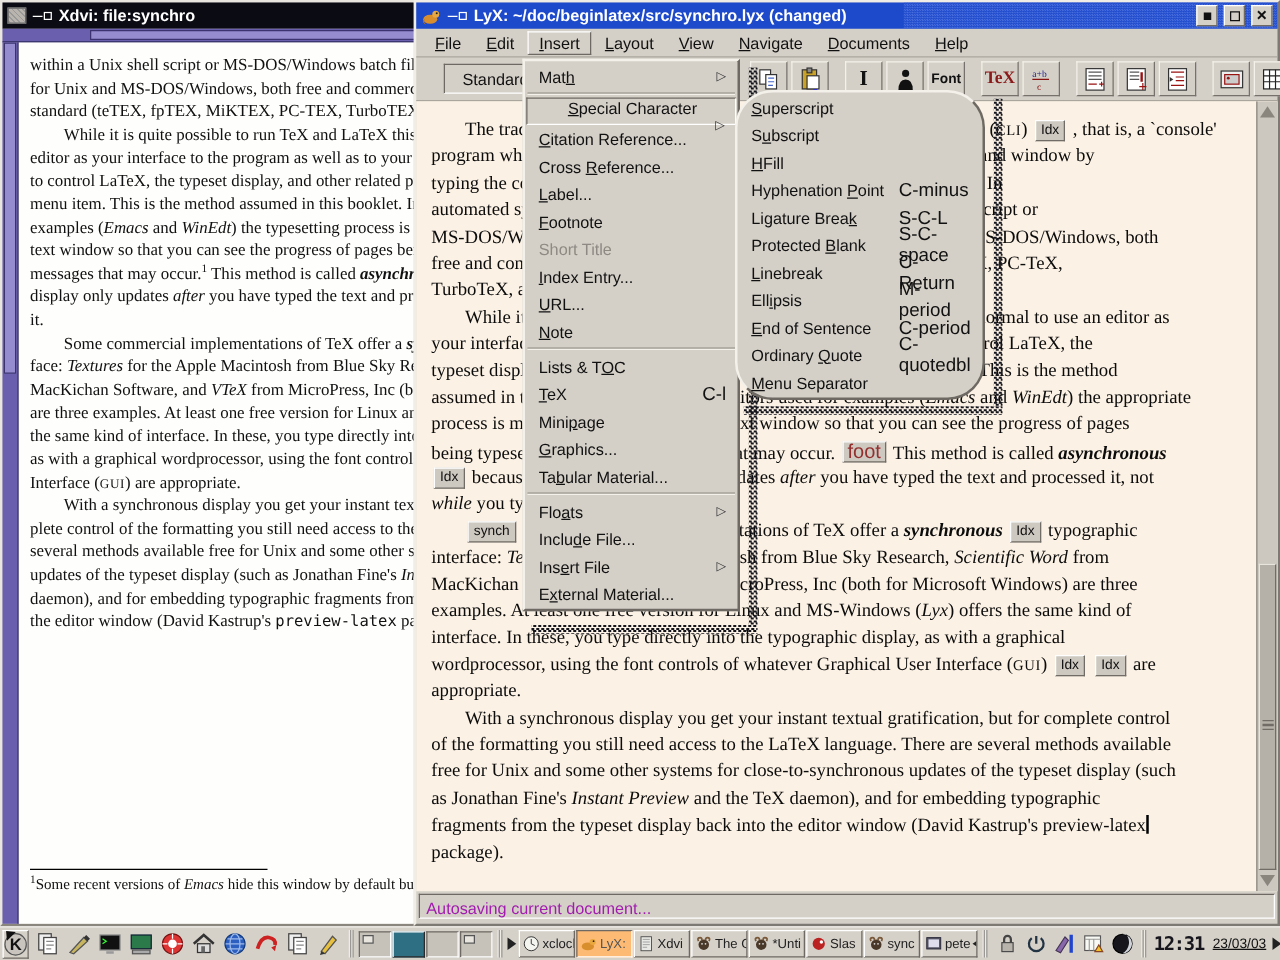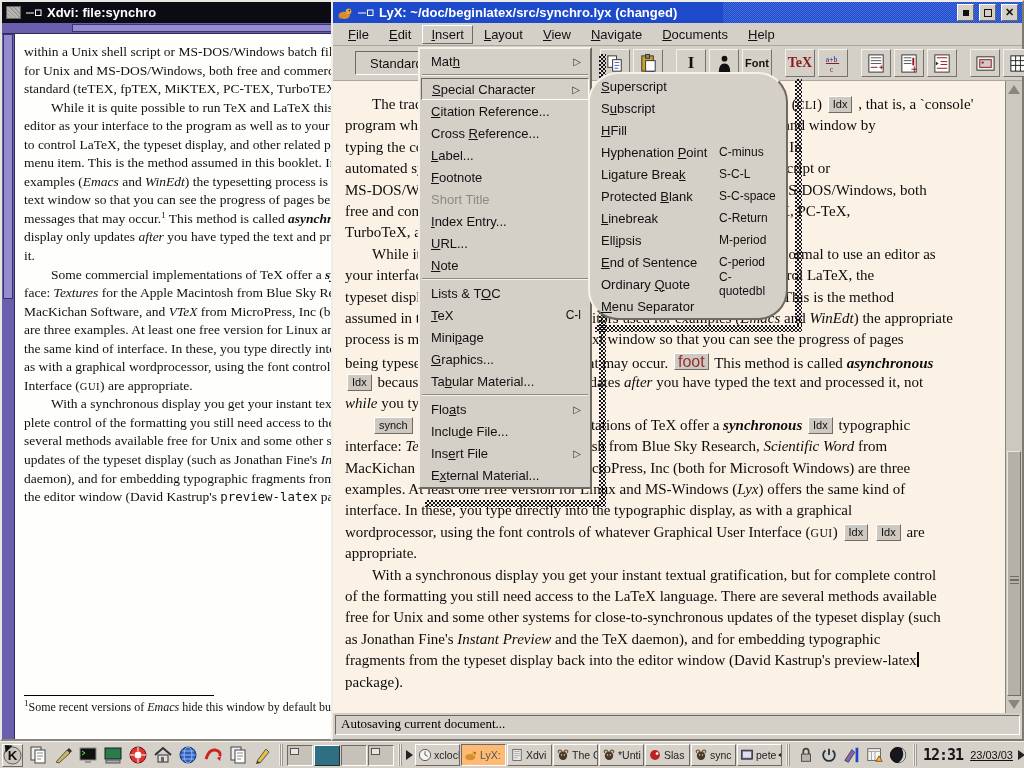--- a/index.html
+++ b/index.html
@@ -77,33 +77,33 @@
   .lvthumb { position:absolute; left:1px; right:1px; top:370px; bottom:17px; background:#b5b0a8;
     border:1px solid; border-color:#e8e5df #716d66 #716d66 #e8e5df; }
   .grip { width:9px; height:1.5px; background:#716d66; margin:2px auto; }
   .gripbox { position:absolute; top:50%; left:0; right:0; }
   .sarrow { position:absolute; left:2px; width:0; height:0; border-left:6px solid transparent;
     border-right:6px solid transparent; }
   .sarrow.up { top:4px; border-bottom:9px solid #8a867e; }
   .sarrow.down { bottom:4px; border-top:9px solid #8a867e; }
   .lstatus { height:24px; padding:2px; }
   .lstatus-in { height:100%; border:1px solid; border-color:#6e6a63 #fff #fff #6e6a63;
-    font-size:13px; color:#000000; display:flex; align-items:flex-start; padding-left:5px;font-family:Liberation Serif, serif; }
+    font-size:13px; color:#a21caf; display:flex; align-items:flex-end; padding-left:5px; }
 
   
   .menu-panel { position:absolute; background:#d4d0c8; border:2px solid;
     border-color:#f4f1ea #6e6a63 #6e6a63 #f4f1ea; z-index:30; padding:1px; }
   #insert-menu { left:418px; top:47px; width:174px; }
   #special-menu { left:588px; top:72px; width:200px;border-radius:30px; }
   .mitem { height:22px; display:flex; align-items:center; padding:0 8px 0 10px;
     font-size:13px; color:#111; position:relative; }
   .mitem.disabled { color:#8e8a83; }
-  .mitem.hl { border:1px solid; border-color:#6e6a63 #fff #fff #6e6a63; }
+  .mitem.hl { border:1px solid; border-color:#6e6a63 #fff #fff #6e6a63;flex-direction:column; }
   .ml { flex:none; }
-  .msc { margin-left:auto; font-size:12px; }
+  .msc { margin-left:auto; font-size:15px; }
   #special-menu .ml { width:118px; }
   #special-menu .msc { margin-left:0; }
   .marr { margin-left:auto; font-size:10px; color:#333; }
   .msep { height:0; border-top:1px solid #8f8b84; border-bottom:1px solid #f4f1ea; margin:2px 1px; }
   .mshadow { position:absolute; z-index:29;
     background:conic-gradient(#14141c 25%, transparent 0 50%, #14141c 0 75%, transparent 0);
     background-size:4px 4px; }
 
   
   #taskbar { position:absolute; left:0; top:741px; width:1024px; height:27px; background:#d5d1c9;

